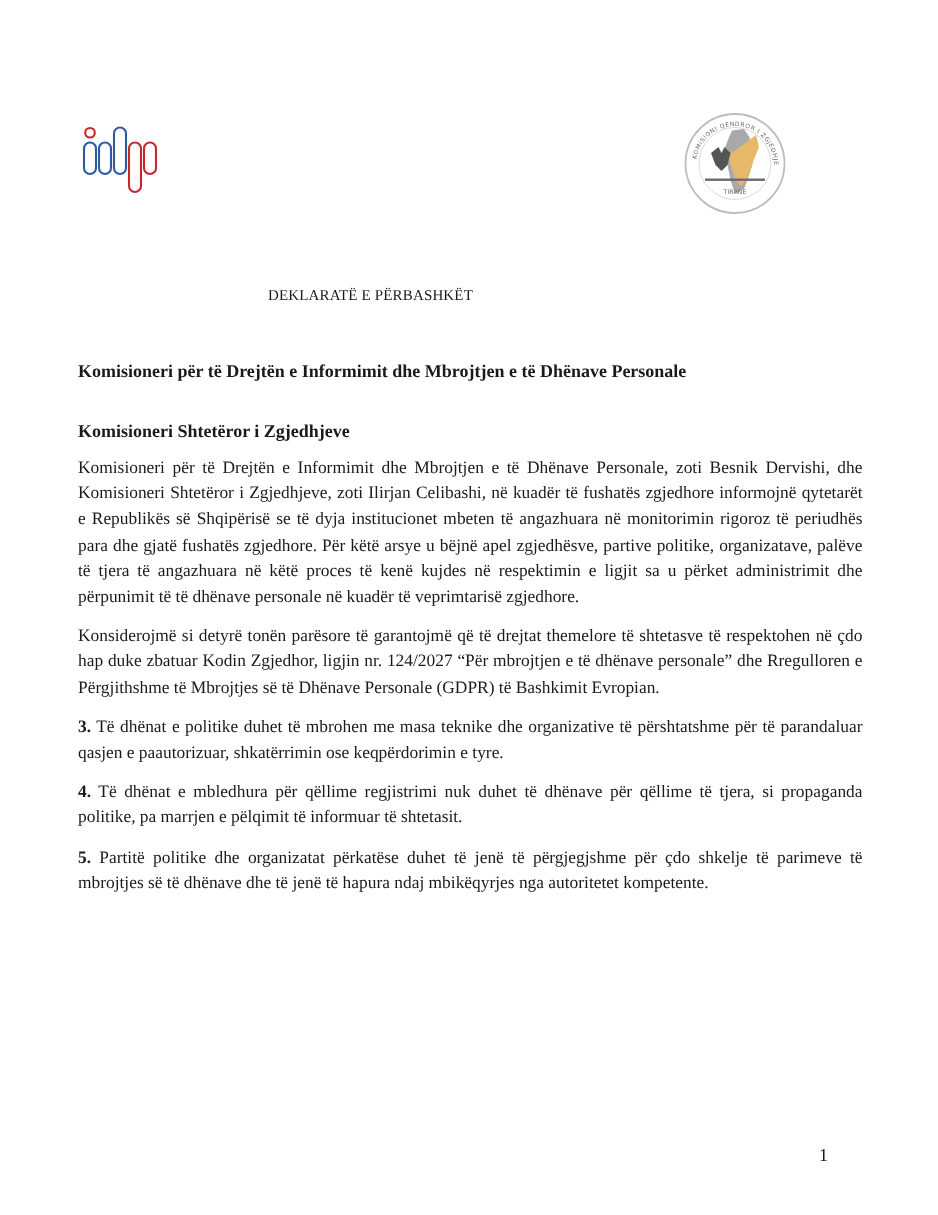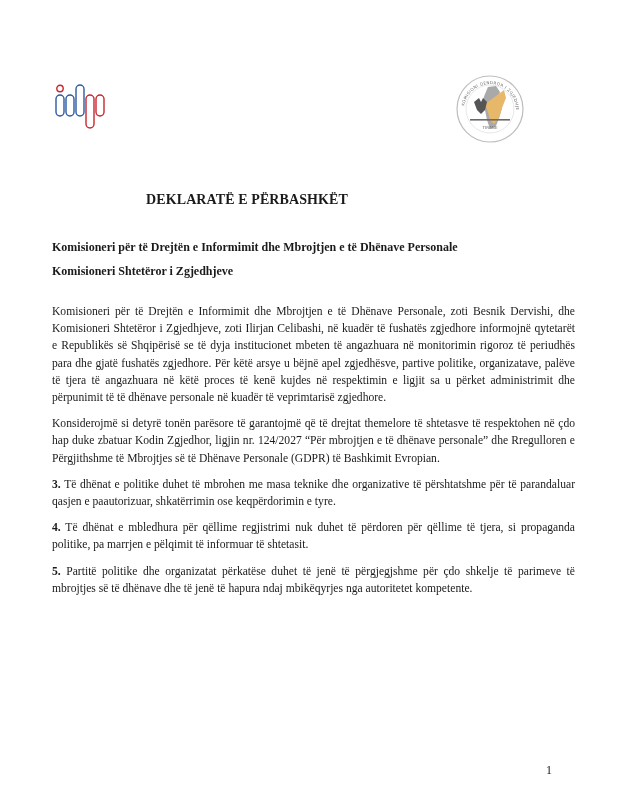--- a/index.html
+++ b/index.html
@@ -2,24 +2,24 @@
 <html><head>
 <meta charset="utf-8">
 <style>
   html, body { margin: 0; padding: 0; background: #ffffff; }
   body { width: 625px; height: 810px; position: relative; overflow: hidden;
          font-family: "Liberation Serif", "DejaVu Serif", serif; color: #1a1a1a; }
   .page { position: absolute; left: 0; top: 0; width: 625px; height: 810px; background: #fff; }
   .logo-left { position: absolute; left: 54px; top: 84px; width: 52px; height: 52px; }
   .logo-right { position: absolute; left: 452px; top: 74px; width: 76px; height: 70px; }
   .title { position: absolute; left: 0; top: 192px; width: 494px; text-align: center;
-           font-weight: bold; font-size: 14px; letter-spacing: 0.1px; }
+           font-weight: normal; font-size: 10px; letter-spacing: 0.1px; }
   .subhead { position: absolute; left: 52px; font-weight: bold; font-size: 12px; }
   .sh1 { top: 240px; }
-  .sh2 { top: 264px; }
+  .sh2 { top: 280px; }
   .body { position: absolute; left: 52px; top: 303px; width: 523px; font-size: 11.6px; line-height: 17.2px; }
   .body p { margin: 0 0 9px 0; text-align: justify; }
   .body p.just-last { text-align-last: justify; }
   .body b { font-weight: bold; }
   .pagenum { position: absolute; left: 546px; top: 763px; font-size: 12px; }
 </style>
 </head>
 <body>
 
 <div class="page">
@@ -60,19 +60,19 @@
   <div class="title">DEKLARATË E PËRBASHKËT</div>
 
   <div class="subhead sh1">Komisioneri për të Drejtën e Informimit dhe Mbrojtjen e të Dhënave Personale</div>
   <div class="subhead sh2">Komisioneri Shtetëror i Zgjedhjeve</div>
 
   <div class="body">
     <p>Komisioneri për të Drejtën e Informimit dhe Mbrojtjen e të Dhënave Personale, zoti Besnik Dervishi, dhe Komisioneri Shtetëror i Zgjedhjeve, zoti Ilirjan Celibashi, në kuadër të fushatës zgjedhore informojnë qytetarët e Republikës së Shqipërisë se të dyja institucionet mbeten të angazhuara në monitorimin rigoroz të  periudhës para dhe gjatë fushatës zgjedhore. Për këtë arsye u bëjnë apel zgjedhësve, partive politike, organizatave, palëve të tjera të angazhuara në këtë proces të kenë kujdes në respektimin e ligjit sa u përket administrimit dhe përpunimit të të dhënave personale në kuadër të veprimtarisë zgjedhore.</p>
     <p>Konsiderojmë si detyrë tonën parësore të garantojmë që të drejtat themelore të shtetasve të respektohen në çdo hap duke zbatuar Kodin Zgjedhor, ligjin nr. 124/2027 “Për mbrojtjen e të dhënave personale” dhe Rregulloren e Përgjithshme të Mbrojtjes së të Dhënave Personale (GDPR) të Bashkimit Evropian.</p>
 
     <p><b>3.</b><span> Të dhënat e politike duhet të mbrohen me masa teknike dhe organizative të përshtatshme për të parandaluar qasjen e paautorizuar, shkatërrimin ose keqpërdorimin e tyre.</span></p>
-    <p><b>4.</b><span> Të dhënat e mbledhura për qëllime regjistrimi nuk duhet të përdoren për qëllime të tjera, si propaganda politike, pa marrjen e pëlqimit të informuar të shtetasit.</span></p>
+    <p><b>4.</b><span> Të dhënat e mbledhura për qëllime regjistrimi nuk duhet të dhënave për qëllime të tjera, si propaganda politike, pa marrjen e pëlqimit të informuar të shtetasit.</span></p>
     <p><b>5.</b><span> Partitë politike dhe organizatat përkatëse duhet të jenë të përgjegjshme për çdo shkelje të parimeve të mbrojtjes së të dhënave dhe të jenë të hapura ndaj mbikëqyrjes nga autoritetet kompetente.</span></p>
 
   </div>
 
   <div class="pagenum">1</div>
 </div>
 
 </body></html>

